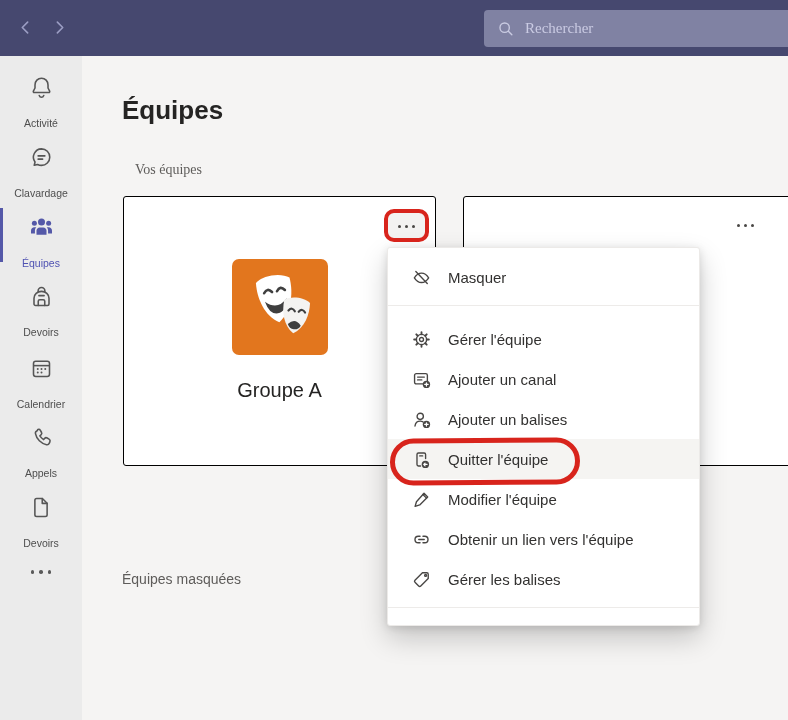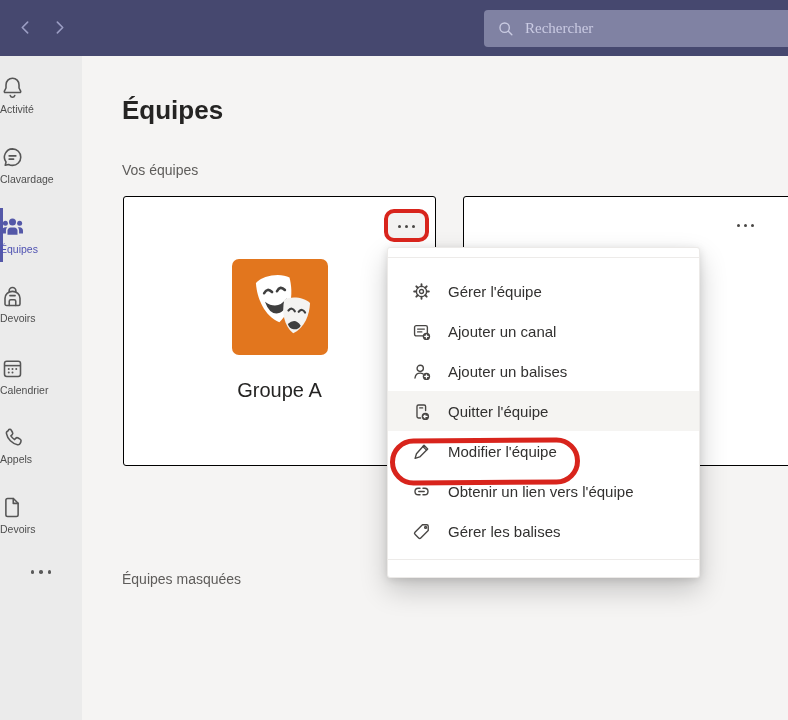--- a/index.html
+++ b/index.html
@@ -13,32 +13,32 @@
   .nav-fwd{left:52px;}
   .searchbox{position:absolute;left:484px;top:10px;width:312px;height:37px;background:#8082A3;
              border-radius:4px;display:flex;align-items:center;gap:10px;padding-left:13px;
              box-sizing:border-box;cursor:text;}
   .search-ph{color:#CACBE3;font-size:15px;}
 
   
   .sidebar{position:absolute;left:0;top:56px;width:82px;height:664px;background:#EBEBEB;}
   .active-bar{position:absolute;left:0;top:152px;width:3px;height:54px;background:#5458A8;}
   .side-item{position:absolute;left:0;width:82px;display:flex;flex-direction:column;
-             gap:3px;color:#565656;cursor:pointer;}
+             align-items:center;gap:17px;color:#565656;cursor:pointer;}
   .side-label{font-size:10.5px;color:#4E4E4E;}
   .side-item.active .side-label{color:#4F52B2;}
   .more-dots{position:absolute;left:0;top:514px;width:82px;display:flex;gap:5px;
              justify-content:center;cursor:pointer;}
   .more-dots .dot{width:3.5px;height:3.5px;border-radius:50%;background:#5A5A5A;}
 
   
   .main{position:absolute;left:82px;top:56px;width:706px;height:664px;}
   .page-title{position:absolute;left:40px;top:22px;font-size:26px;font-weight:700;color:#252423;}
   .section-label{position:absolute;font-size:14px;color:#5E5C5A;}
-  .lbl-your{left:40px;top:106px;}
+  .lbl-your{left:53px;top:106px;font-family:Liberation Serif, serif;}
   .lbl-hidden{left:40px;top:505px;margin-top:10px;}
 
   .card{position:absolute;top:140px;height:270px;background:#FFFFFF;border:1px solid #000000;
         border-radius:3px;box-sizing:border-box;cursor:pointer;}
   .card1{left:41px;width:313px;}
   .card2{left:381px;width:340px;}
   .dots-btn{position:absolute;display:flex;gap:4px;align-items:center;justify-content:center;cursor:pointer;}
   .dots1{left:264px;top:16px;width:37px;height:27px;background:#F3F2F1;border-radius:3px;}
   .dots2{left:264px;top:20px;width:34px;height:16px;}
   .dots-btn .dot{width:3px;height:3px;border-radius:50%;background:#494745;}
@@ -233,20 +233,29 @@
       <div class="dots-btn dots2">
         <span style="display:flex;gap:4px;">
           <span class="dot"></span>
             <span class="dot"></span>
             <span class="dot"></span>
         </span>
       </div>
     </section>
 
     <div class="menu">
+      <div class="menu-row tall">
+        <span class="mi">
+          <svg width="21" height="21" viewBox="0 0 20 20" fill="none" stroke="#484644" stroke-width="1.3" stroke-linecap="round" stroke-linejoin="round">
+              <path d="M3.2 10.3c1.9-3 4.2-4.5 6.8-4.5s4.9 1.5 6.8 4.5c-1.9 3-4.2 4.5-6.8 4.5s-4.9-1.5-6.8-4.5z"></path>
+              <path d="M4.6 4.3l10.9 11.5"></path>
+            </svg>
+        </span>
+        <span>Masquer</span>
+      </div>
       <div class="menu-sep sep1"></div>
 
       <div class="menu-row">
         <span class="mi">
           <svg width="21" height="21" viewBox="0 0 20 20" fill="none" stroke="#484644">
               <g stroke-width="1.8" stroke-linecap="round">
                 <path d="M15 10h2M14.95 14.95l-1.4-1.4M10 15v2M5.05 14.95l1.4-1.4M3 10h2M5.05 5.05l1.4 1.4M10 5V3M14.95 5.05l-1.4 1.4"></path>
               </g>
               <circle cx="10" cy="10" r="4.9" stroke-width="1.3"></circle>
               <circle cx="10" cy="10" r="1.9" stroke-width="1.3"></circle>

